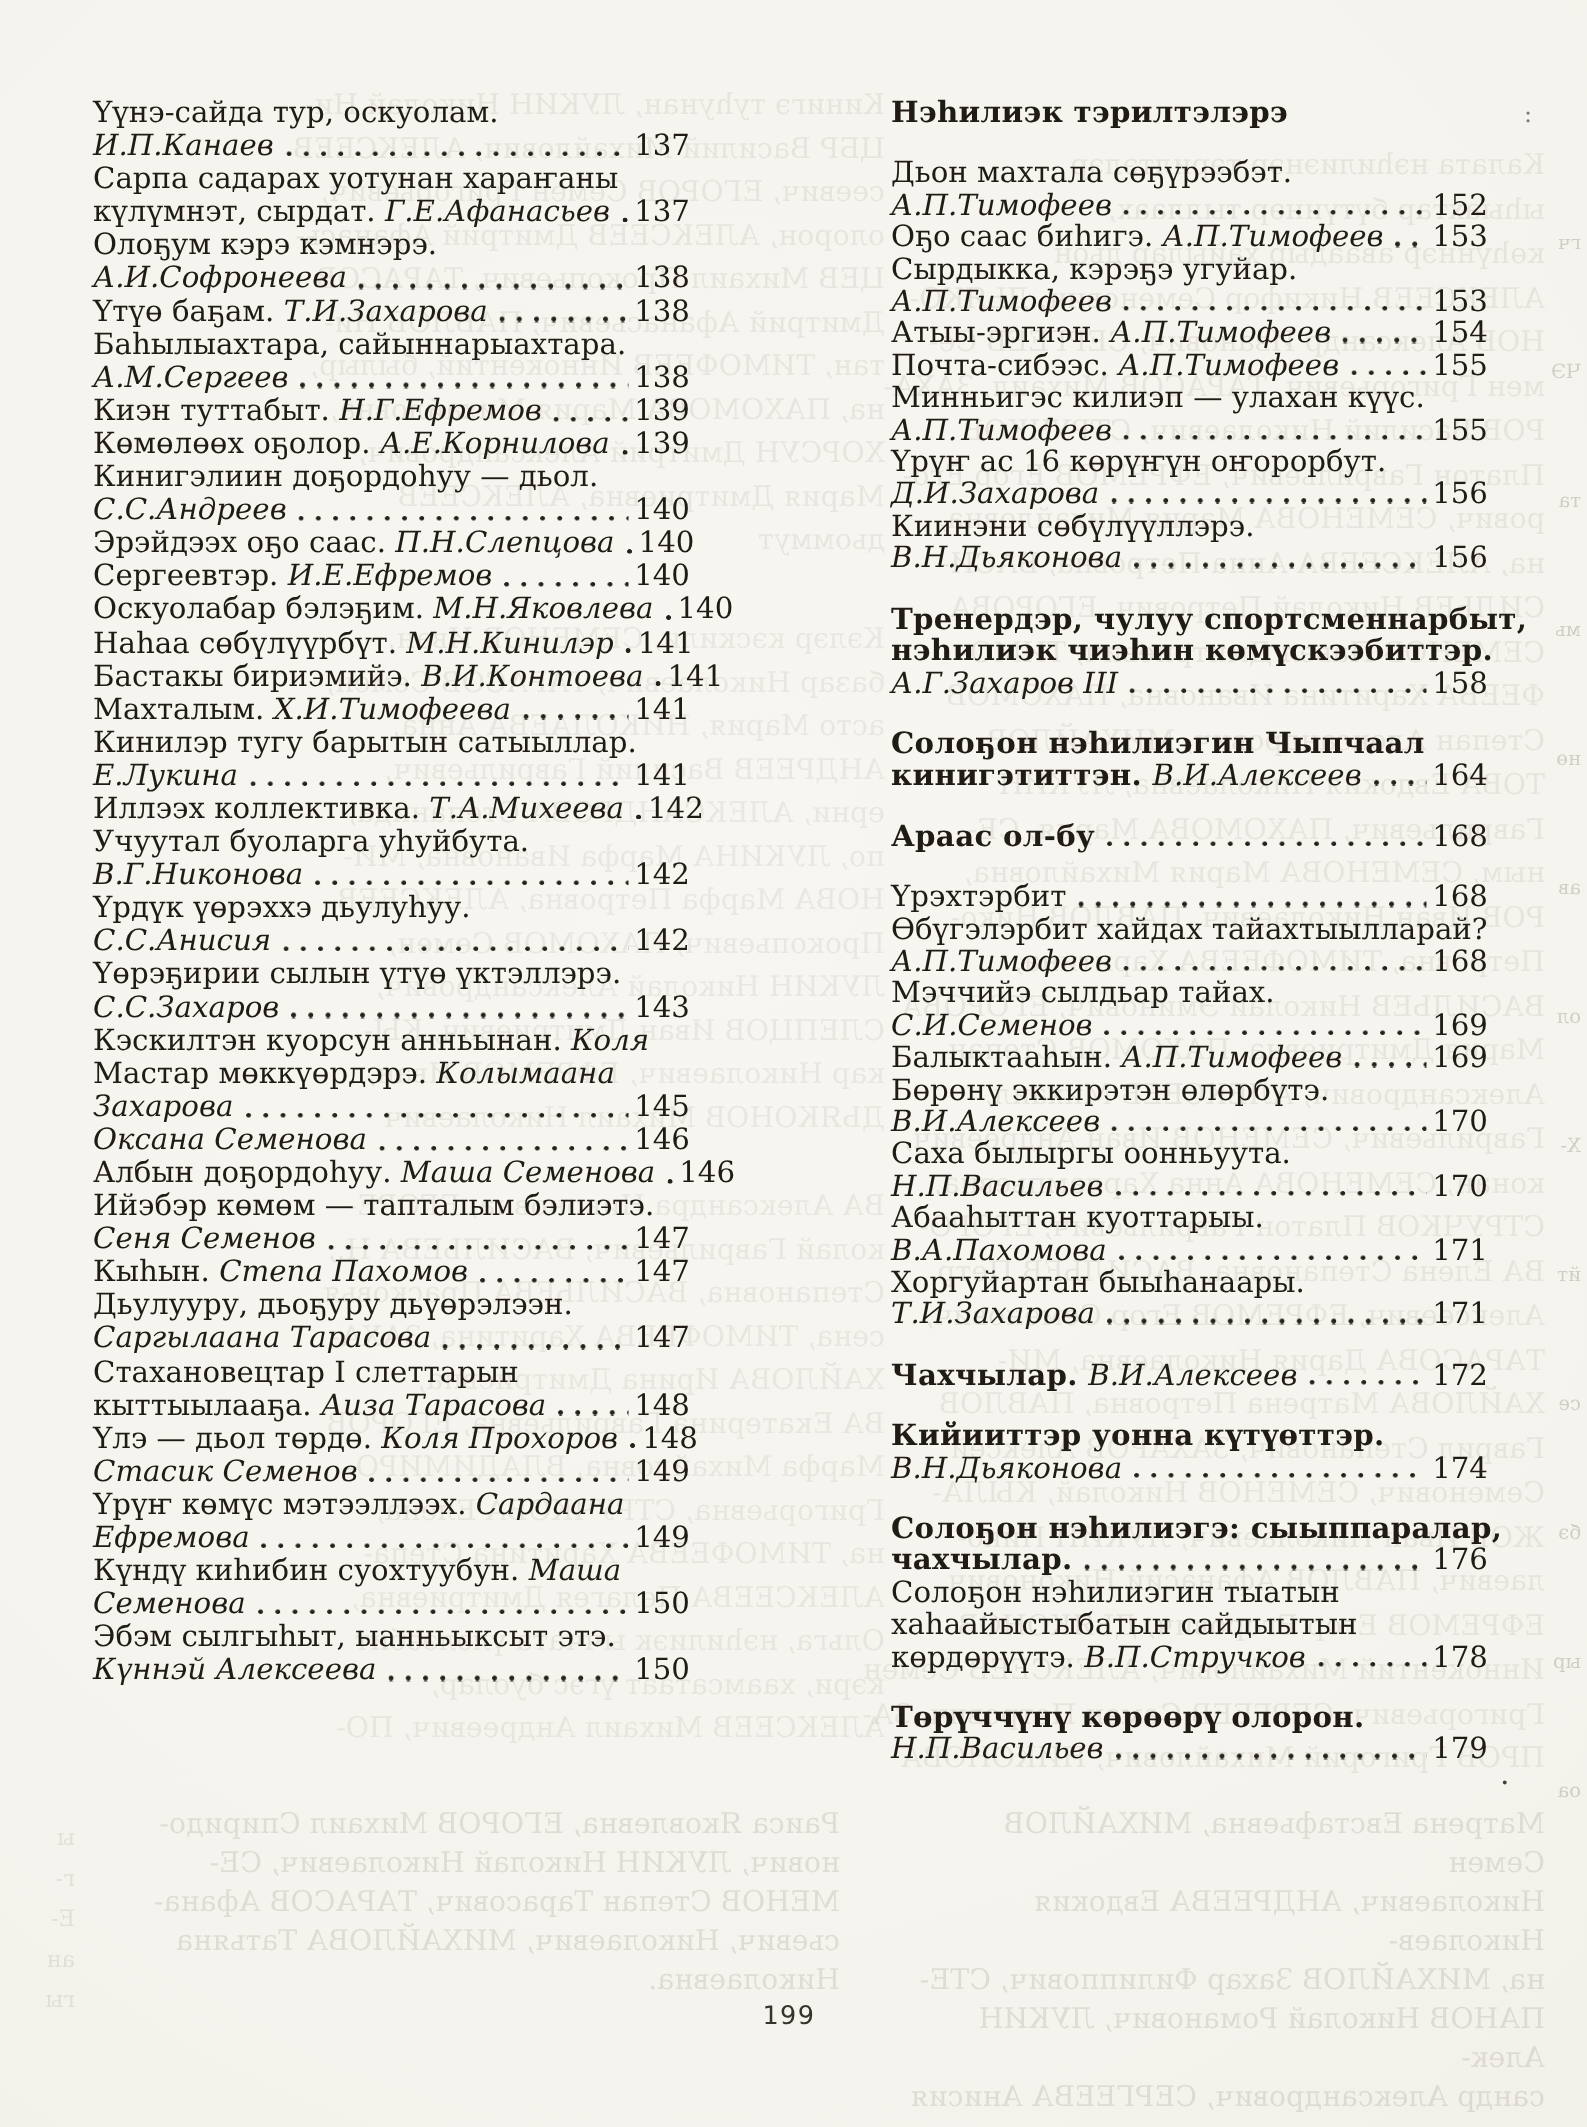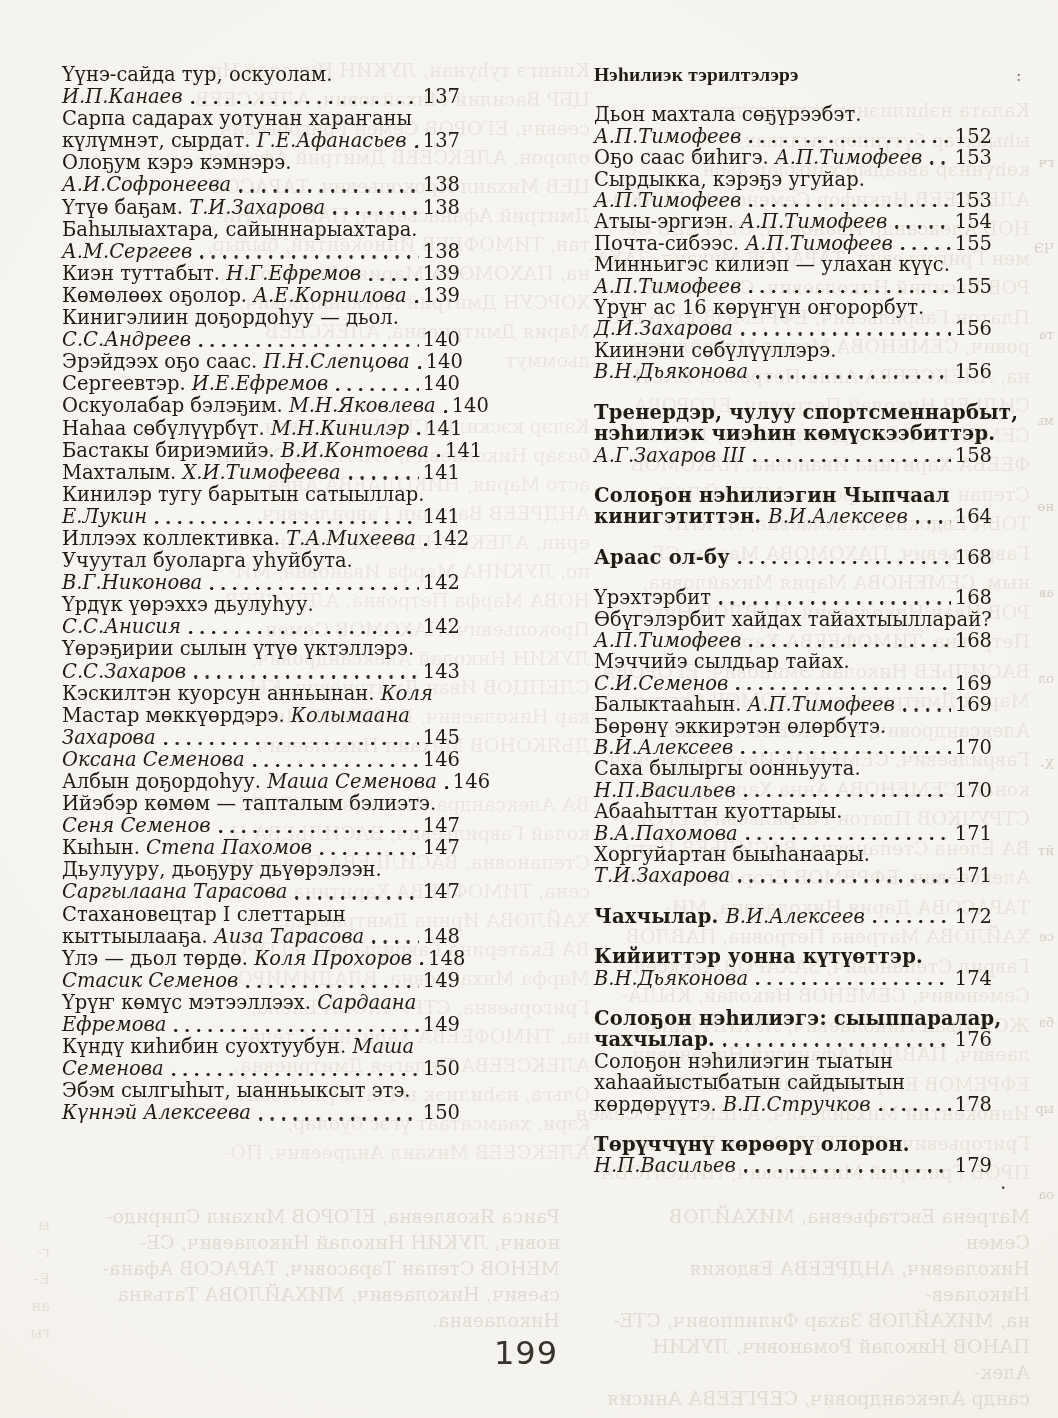--- a/index.html
+++ b/index.html
@@ -5,36 +5,36 @@
   html,body{margin:0;padding:0;background:#e9e7e1;}
   .sheet{
     position:relative;width:1058px;height:1418px;margin:0 auto;overflow:hidden;
     background:radial-gradient(125% 105% at 45% 40%, #f8f6f1 0%, #f5f3ed 55%, #eeebe4 100%);
     font-family:"DejaVu Serif","Liberation Serif",serif;color:#201b15;
   }
   .col{position:absolute;top:64px;width:398px;font-size:19.5px;}
   .col.left{left:62px;line-height:22.1px;}
   .col.right{left:594px;line-height:21.4px;}
   .block{margin-top:19px;}
-  .block:first-child{margin-top:0;font-family:Liberation Serif, serif;}
+  .block:first-child{margin-top:0;}
   .line{display:flex;align-items:baseline;}
   .t{white-space:pre;}
   .s-i{font-style:italic;}
   .s-b{font-weight:700;letter-spacing:.2px;}
   .lead{
     flex:1 1 auto;min-width:4px;height:3.4px;align-self:flex-end;
     margin:0 4px 4px 8px;
     background-image:radial-gradient(circle at 1.7px 1.7px,#27211b 1.35px,rgba(0,0,0,0) 1.9px);
     background-size:11.5px 3.4px;background-repeat:repeat-x;background-position:left bottom;
   }
   .pg{white-space:pre;}
   .folio{
     position:absolute;left:486px;top:1334px;width:80px;text-align:center;
     font-family:"DejaVu Sans","Liberation Sans",sans-serif;
-    font-size:32px;letter-spacing:1px;color:#36322c;
+    font-size:17px;letter-spacing:1px;color:#36322c;
   }
   .ghost{
     position:absolute;transform:scaleX(-1);color:#756e63;
     filter:blur(0.5px);white-space:pre-line;
     font-family:"DejaVu Serif",serif;pointer-events:none;
   }
   .artifact{position:absolute;font-family:"DejaVu Serif",serif;pointer-events:none;}
 </style>
 </head>
 <body>
@@ -236,21 +236,21 @@
       <div class="line">
         <span class="t s-r">Махталым. </span>
         <span class="t s-i">Х.И.Тимофеева</span>
         <span class="lead"></span>
         <span class="pg">141</span>
       </div>
       <div class="line">
         <span class="t s-r">Кинилэр тугу барытын сатыыллар.</span>
       </div>
       <div class="line">
-        <span class="t s-i">Е.Лукин</span>
+        <span class="t s-i">Е.Лукина</span>
         <span class="lead"></span>
         <span class="pg">141</span>
       </div>
       <div class="line">
         <span class="t s-r">Иллээх коллективка. </span>
         <span class="t s-i">Т.А.Михеева</span>
         <span class="lead"></span>
         <span class="pg">142</span>
       </div>
       <div class="line">

